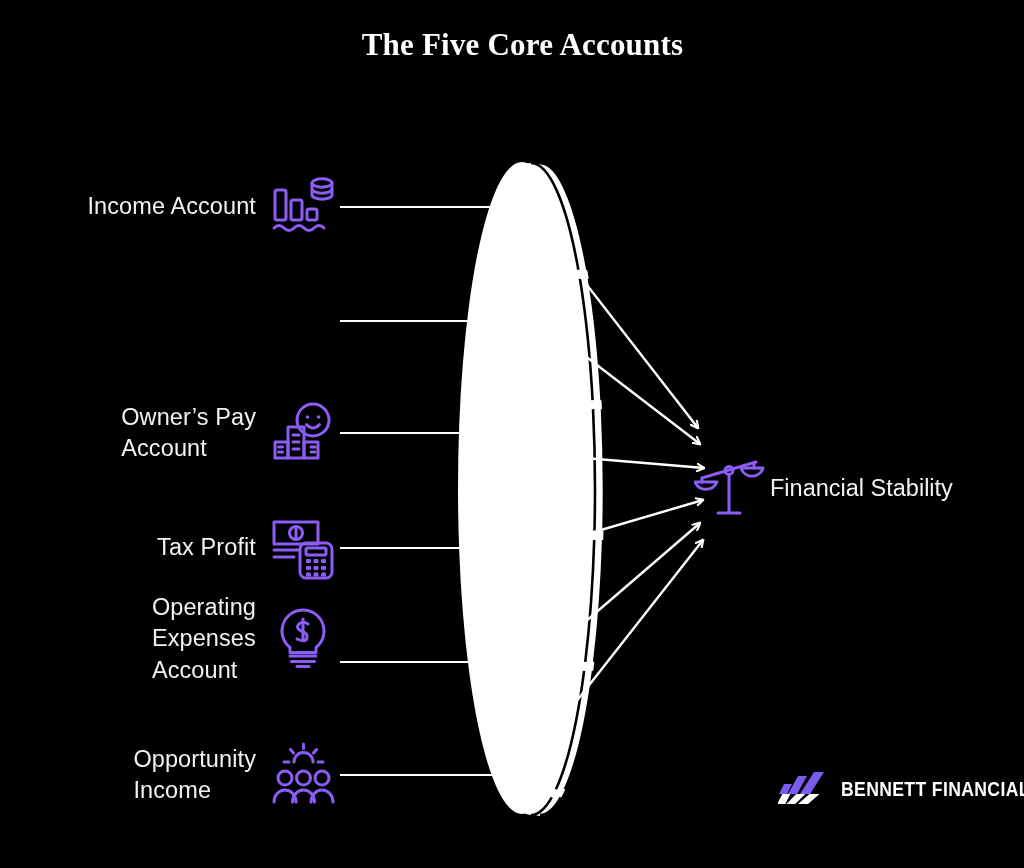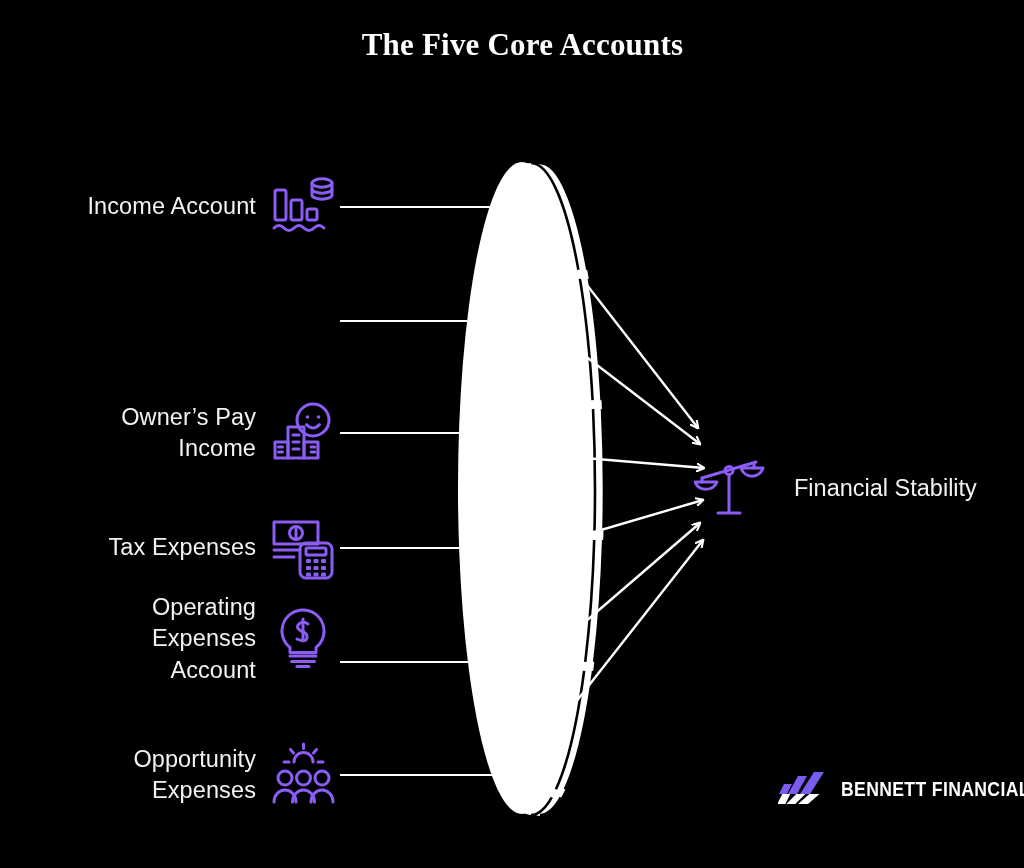--- a/index.html
+++ b/index.html
@@ -37,39 +37,39 @@
     justify-content: flex-end;
     left: 0;
     width: 336px;
     height: 110px;
   }
   .acct-label {
     color: #f2f2f2;
     font-size: 23.5px;
     font-weight: 400;
     line-height: 1.33;
-    text-align: right;
+    text-align: left;
     letter-spacing: 0.1px;
     white-space: pre-line;
     padding-right: 14px;
   }
   .acct-icon {
     width: 66px; height: 66px;
     flex: 0 0 66px;
     display: block;
   }
   .acct-icon svg { display: block; width: 66px; height: 66px; }
 
   
   #outcome {
     position: absolute;
     left: 694px; top: 452px;
     display: flex;
     align-items: center;
-    gap: 28px;
+    gap: 4px;
     justify-content: flex-end;
   }
   #outcome .acct-icon { width: 72px; height: 72px; flex: 0 0 72px; }
   #outcome .acct-icon svg { width: 72px; height: 72px; }
   #outcome-label {
     color: #f2f2f2;
     font-size: 23.5px;
     white-space: nowrap;
   }
 
@@ -157,38 +157,38 @@
         <path d="M42,9 v6 a10,4.2 0 0 0 20,0 v-6"></path>
         <path d="M42,15 v6 a10,4.2 0 0 0 20,0 v-6"></path>
         <path d="M4,54 q5,-5 10,0 t10,0 t10,0 t10,0 t10,0"></path>
       </svg>
     </span>
   </div>
 
 
   <div class="acct-row" style="top:378px">
     <div class="acct-label">Owner’s Pay
-Income</div>
+Account</div>
     <span class="acct-icon">
       <svg viewBox="0 0 66 66" fill="none" stroke="#8b5cf6" stroke-width="3" stroke-linecap="round" stroke-linejoin="round">
         <circle cx="43" cy="20" r="16"></circle>
         <circle cx="37.5" cy="17" r="1.8" fill="#8b5cf6" stroke="none"></circle>
         <circle cx="48.5" cy="17" r="1.8" fill="#8b5cf6" stroke="none"></circle>
         <path d="M36.5,24.5 q6.5,7 13,0"></path>
         <path d="M18,27 h16 v31 h-16 z"></path>
         <path d="M5,42 h13 v16 h-13 z"></path>
         <path d="M34,42 h14 v16 h-14 z"></path>
         <path d="M8.5,47 h4 M8.5,52 h4 M41,47 h4 M41,52 h4"></path>
         <path d="M23,35 h6 M23,42 h6 M23,49 h6"></path>
       </svg>
     </span>
   </div>
 
   <div class="acct-row" style="top:493px">
-    <div class="acct-label">Tax Expenses</div>
+    <div class="acct-label">Tax Profit</div>
     <span class="acct-icon">
       <svg viewBox="0 0 66 66" fill="none" stroke="#8b5cf6" stroke-width="3" stroke-linecap="round" stroke-linejoin="round">
         <path d="M4,7 h44 v22 h-44 z"></path>
         <circle cx="26" cy="18" r="6.5"></circle>
         <path d="M26,11.5 v13"></path>
         <path d="M4,35 h26 M4,42 h20"></path>
         <rect x="30" y="28" width="32" height="35" rx="6"></rect>
         <rect x="36" y="33" width="20" height="7" rx="1.6"></rect>
         <g fill="#8b5cf6" stroke="none">
           <rect x="36" y="44" width="5" height="4" rx="1"></rect>
@@ -215,21 +215,21 @@
         <path d="M20,50 h26 M21.5,55.5 h23"></path>
         <path d="M27,60.5 h12"></path>
         <path d="M38,18 q-5,-3.5 -9,0 t2,7 q7,2 6,7 t-10,1"></path>
         <path d="M33,13 v21"></path>
       </svg>
     </span>
   </div>
 
   <div class="acct-row" style="top:720px">
     <div class="acct-label">Opportunity
-Expenses</div>
+Income</div>
     <span class="acct-icon">
       <svg viewBox="0 0 66 66" fill="none" stroke="#8b5cf6" stroke-width="3" stroke-linecap="round" stroke-linejoin="round">
         <path d="M24,20 a9.5,9.5 0 0 1 19,0"></path>
         <path d="M33.5,2 v4.5 M20.5,7.5 l3,3.5 M46.5,7.5 l-3,3.5
                  M14,20 h5 M48,20 h5"></path>
         <circle cx="15" cy="36" r="7"></circle>
         <circle cx="33.5" cy="36" r="7"></circle>
         <circle cx="52" cy="36" r="7"></circle>
         <path d="M4,60 a11,12 0 0 1 22,0"></path>
         <path d="M22.5,60 a11,12 0 0 1 22,0"></path>

